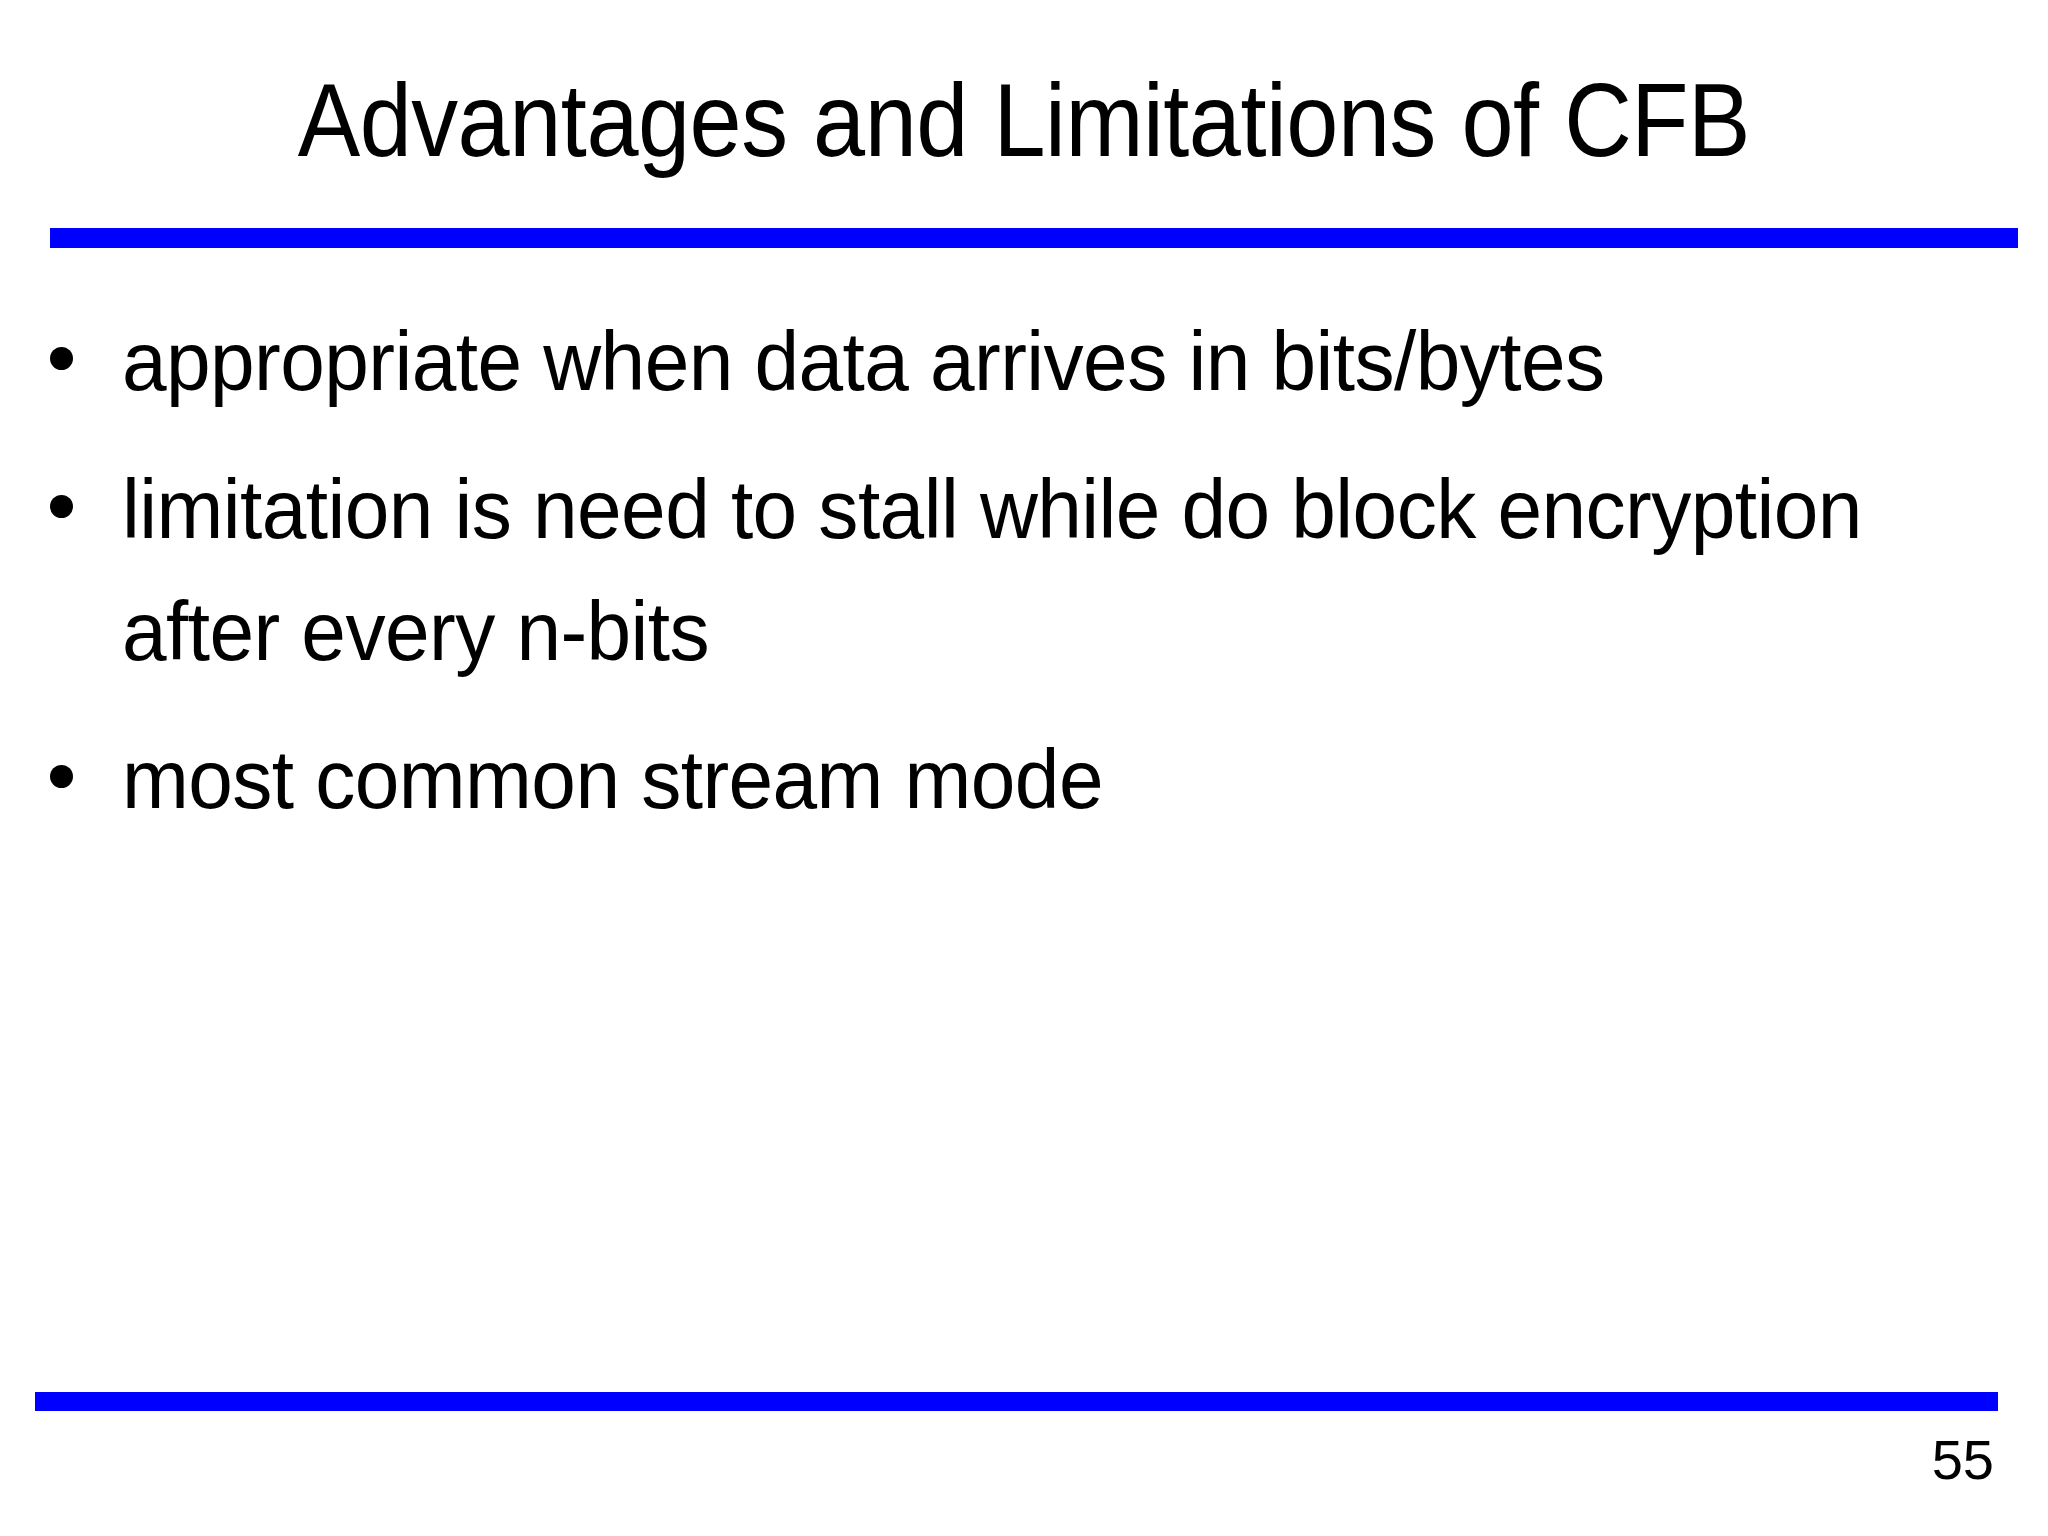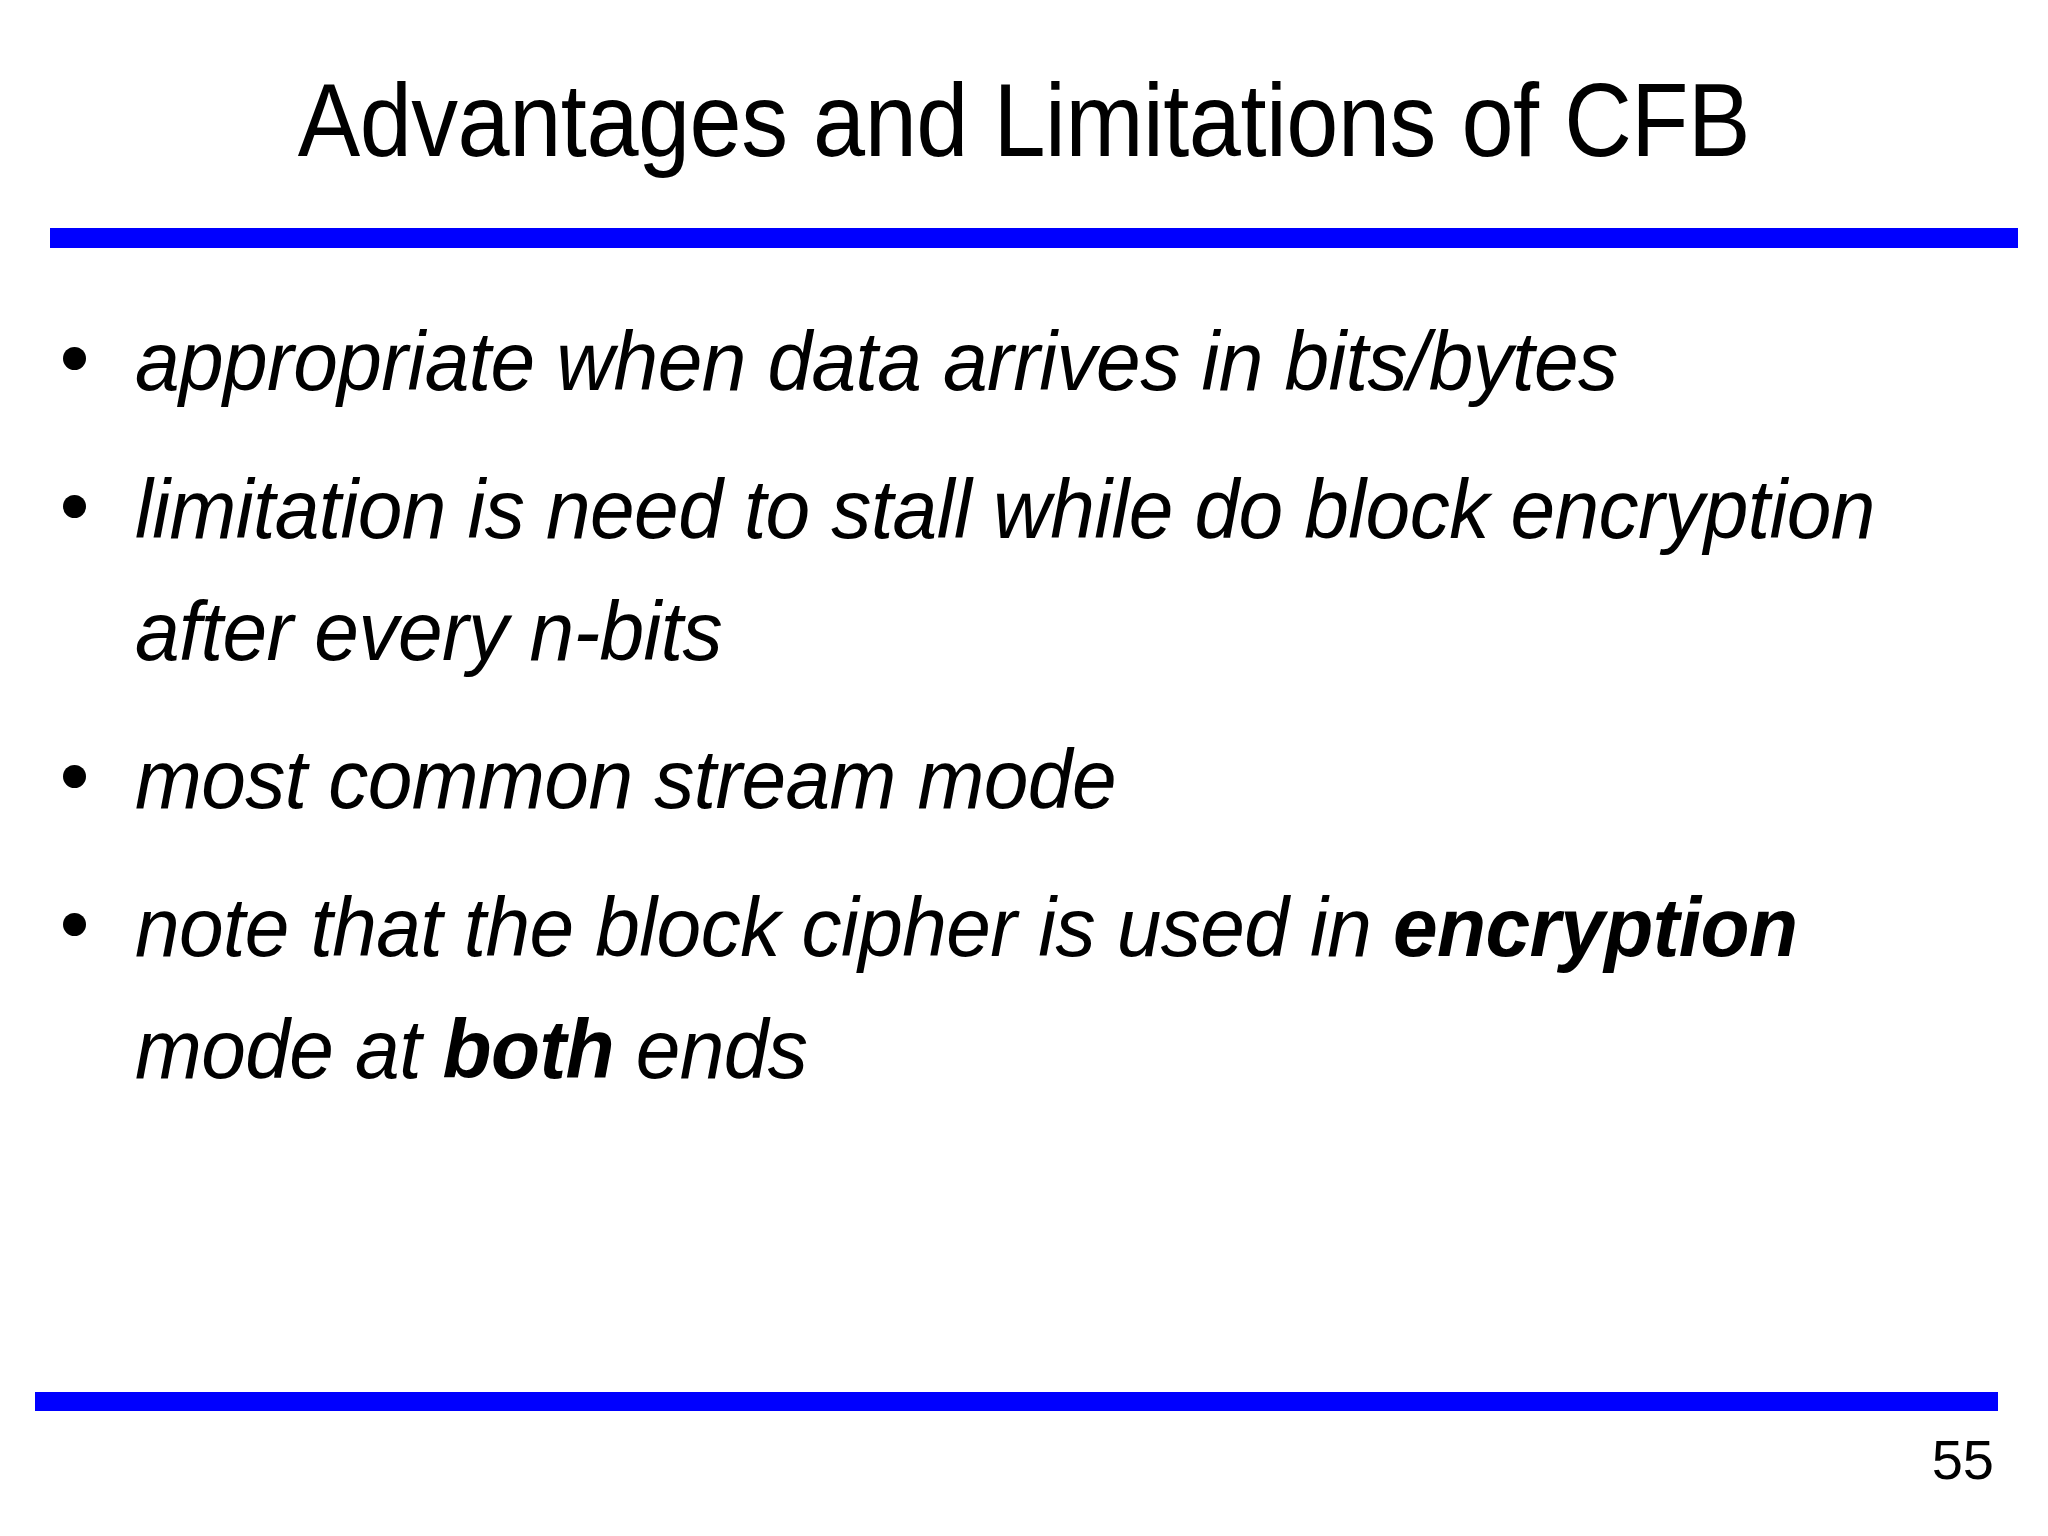--- a/index.html
+++ b/index.html
@@ -57,24 +57,23 @@
   .rule-bottom {
     left: 35px;
     top: 1392px;
     width: 1963px;
     height: 19px;
   }
 
   
   .body-block {
     position: absolute;
-    left: 47px;
+    left: 34px;
     top: 300px;
     width: 1960px;
-    font-style: italic;
   }
   .bullet-item {
     position: relative;
     display: block;
     padding-left: 88px;
     margin: 0 0 26px 0;
     font-size: 84px;
     line-height: 122px;
     font-weight: 400;
     letter-spacing: -0.6px;
@@ -128,23 +127,19 @@
       <span class="bullet-text"><span>appropriate when data arrives in bits/bytes</span></span>
     </div>
     <div class="bullet-item">
       <span class="bullet-dot"></span>
       <span class="bullet-text"><span>limitation is need to stall while do block encryption after every n-bits</span></span>
     </div>
     <div class="bullet-item">
       <span class="bullet-dot"></span>
       <span class="bullet-text"><span>most common stream mode</span></span>
     </div>
-    <div class="bullet-item">
-      <span class="bullet-dot"></span>
-      <span class="bullet-text"><span>note that the block cipher is used in </span><b>encryption</b><span> mode at </span><b>both</b><span> ends</span></span>
-    </div>
   </div>
 
   <div class="rule rule-bottom" style="background: rgb(0, 0, 255);"></div>
 
   <div class="page-number">55</div>
 
 </div>
 
 </body></html>

